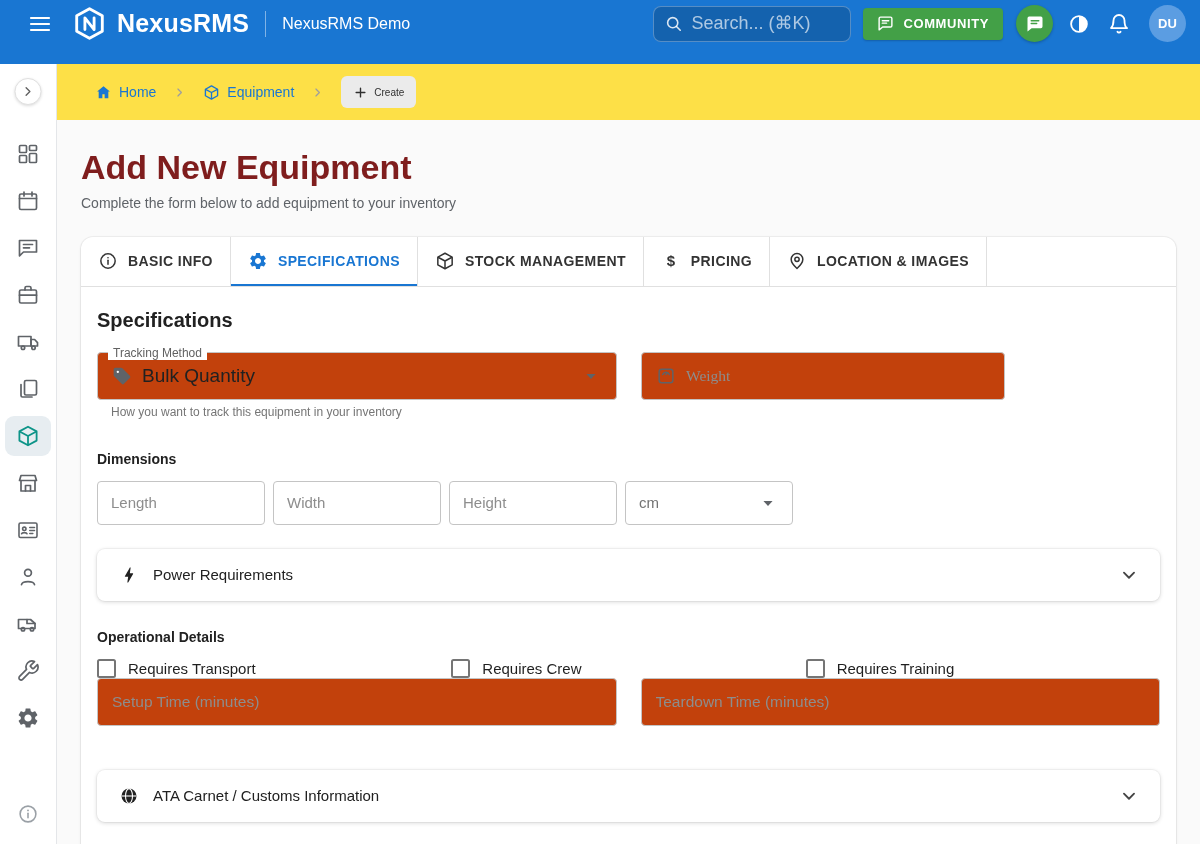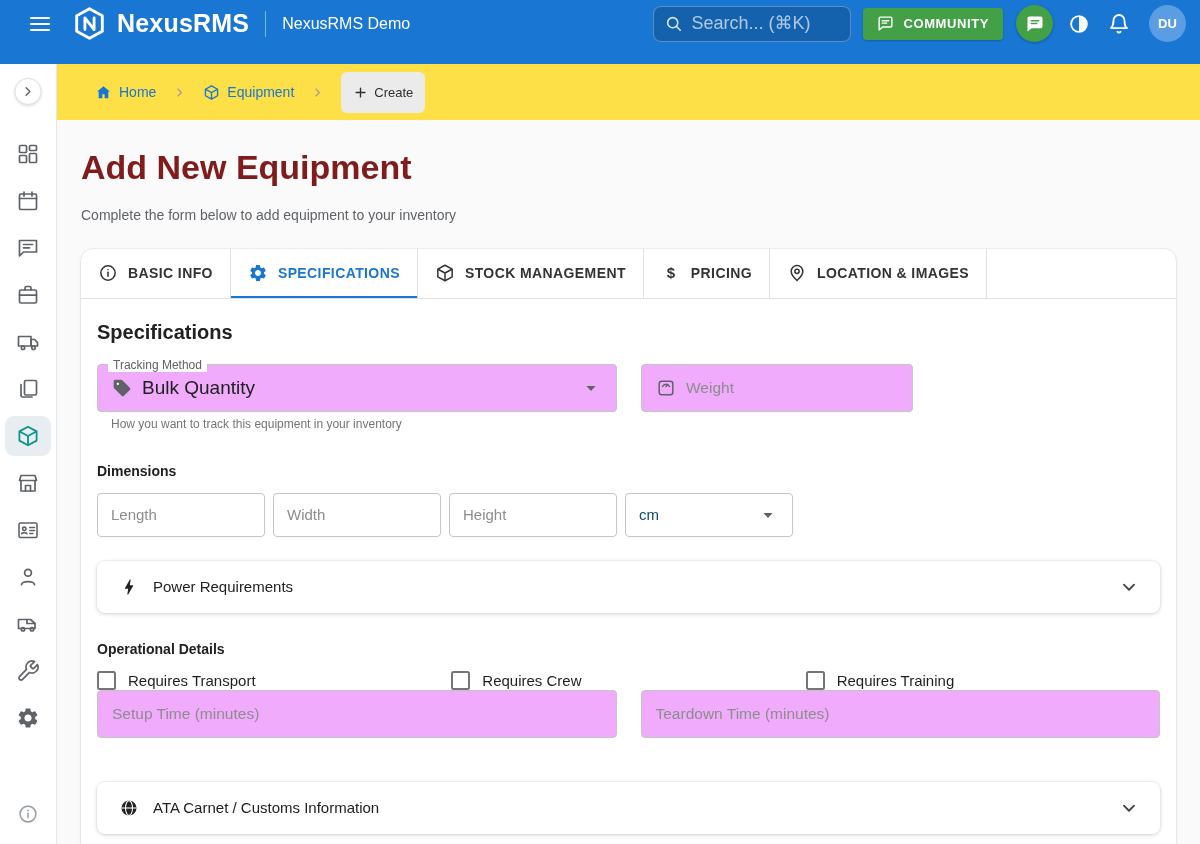--- a/index.html
+++ b/index.html
@@ -49,64 +49,64 @@
     display:flex; align-items:center; justify-content:center; width:40px; height:40px; }
 
   .main { flex:1; display:flex; flex-direction:column; background:#fafafa; min-width:0; }
 
   
   .breadcrumb-bar { height:56px; background:#fde047; display:flex; align-items:center;
     padding-left:38px; gap:16px; flex:none; }
   .crumb-link { display:flex; align-items:center; gap:7px; color:#1976d2; font-size:14px;
     font-weight:500; cursor:pointer; }
   .crumb-sep { color:#9e9e9e; display:flex; align-items:center; }
-  .crumb-chip { height:41px; background:#ebebeb; border-radius:6px; display:flex;
-    align-items:center; gap:6px; padding:0 12px; color:#2f2f2f; font-size:13px; font-weight:500;
+  .crumb-chip { height:32px; background:#ebebeb; border-radius:6px; display:flex;
+    align-items:center; gap:6px; padding:0 12px; color:#2f2f2f; font-size:10px; font-weight:500;
     cursor:pointer;text-align:right; }
 
   
   .content { padding:26px 24px 0 24px; overflow:hidden; }
   .page-title { font-size:34px; font-weight:700; color:#7f1d1d; line-height:1.26; }
-  .page-subtitle { font-size:14px; color:#5f6368; margin-top:18px; margin-bottom:26px; }
+  .page-subtitle { font-size:14px; color:#5f6368; margin-top:6px; margin-bottom:26px; }
 
   .card { background:#fff; border-radius:12px;
     box-shadow:0 1px 3px rgba(0,0,0,.1), 0 0 0 1px rgba(0,0,0,.045); }
 
   .tabs { display:flex; border-bottom:1px solid #e0e0e0; height:50px; }
   .tab { display:flex; align-items:center; gap:10px; padding:0 17px; font-size:14px;
     font-weight:600; letter-spacing:.4px; color:#333; border-right:1px solid #e0e0e0;
     cursor:pointer; white-space:nowrap; }
   .tab.active { color:#1976d2; box-shadow:inset 0 -2px 0 #1976d2; }
 
   .form-area { padding:22px 16px 40px 16px; }
   .section-title { font-size:20px; font-weight:700; color:#212121; margin-bottom:20px; }
 
   .outlined { position:relative; height:48px; border:1px solid #c4c4c4; border-radius:4px;
-    background:#f0abfc; display:flex; align-items:center; gap:10px; padding:0 14px; }
+    background:#c2410c; display:flex; align-items:center; gap:10px; padding:0 14px; }
   .notch-label { position:absolute; top:-7px; left:10px; background:#fff; padding:0 5px;
     font-size:12px; color:#616161; }
   .outlined .value { font-size:19px; color:#212121; }
   .outlined input { flex:1; border:none; outline:none; font-size:15.5px; color:#212121;
     font-family:inherit; background:transparent; min-width:0; }
   .outlined input::placeholder { color:#8d8d8d; }
   .sel-arrow { margin-left:auto; flex:none; }
   .helper-text { font-size:12px; color:#757575; margin:5px 0 0 14px; }
 
   .row-1 { display:flex; gap:24px; }
   .w-tracking { width:520px; flex:none; }
-  .w-weight { width:272px; flex:none; }
+  .w-weight { width:364px; flex:none;font-family:Liberation Serif, serif; }
 
   .group-label { font-size:14px; font-weight:700; color:#212121; }
   .dims-block { margin-top:32px; }
   .dims-row { display:flex; gap:8px; margin-top:14px; }
   .inp-sm { height:44px; width:168px; border:1px solid #c4c4c4; border-radius:4px;
     padding:4px 13px; font-size:15px; color:#212121; outline:none; font-family:inherit; }
   .inp-sm::placeholder { color:#8d8d8d; }
   .unit-select { width:168px; height:44px; border:1px solid #c4c4c4; border-radius:4px;
-    display:flex; align-items:center; padding:0 13px; font-size:15px; color:#0c4a6e;
+    display:flex; align-items:center; padding:0 13px; font-size:15px; color:#737373;
     cursor:pointer; background:#fff; }
 
   .accordion { margin-top:24px; height:52px; border-radius:8px; background:#fff;
     box-shadow:0 1px 4px rgba(0,0,0,.16), 0 0 0 1px rgba(0,0,0,.03); display:flex;
     align-items:center; gap:14px; padding:0 20px 0 22px; cursor:pointer; }
   .accordion-title { font-size:15px; font-weight:500; color:#212121; }
   .accordion .chev { margin-left:auto; }
 
   .op-block { margin-top:28px; }
   .checks-row { display:grid; grid-template-columns:1fr 1fr 1fr; margin-top:14px; }

